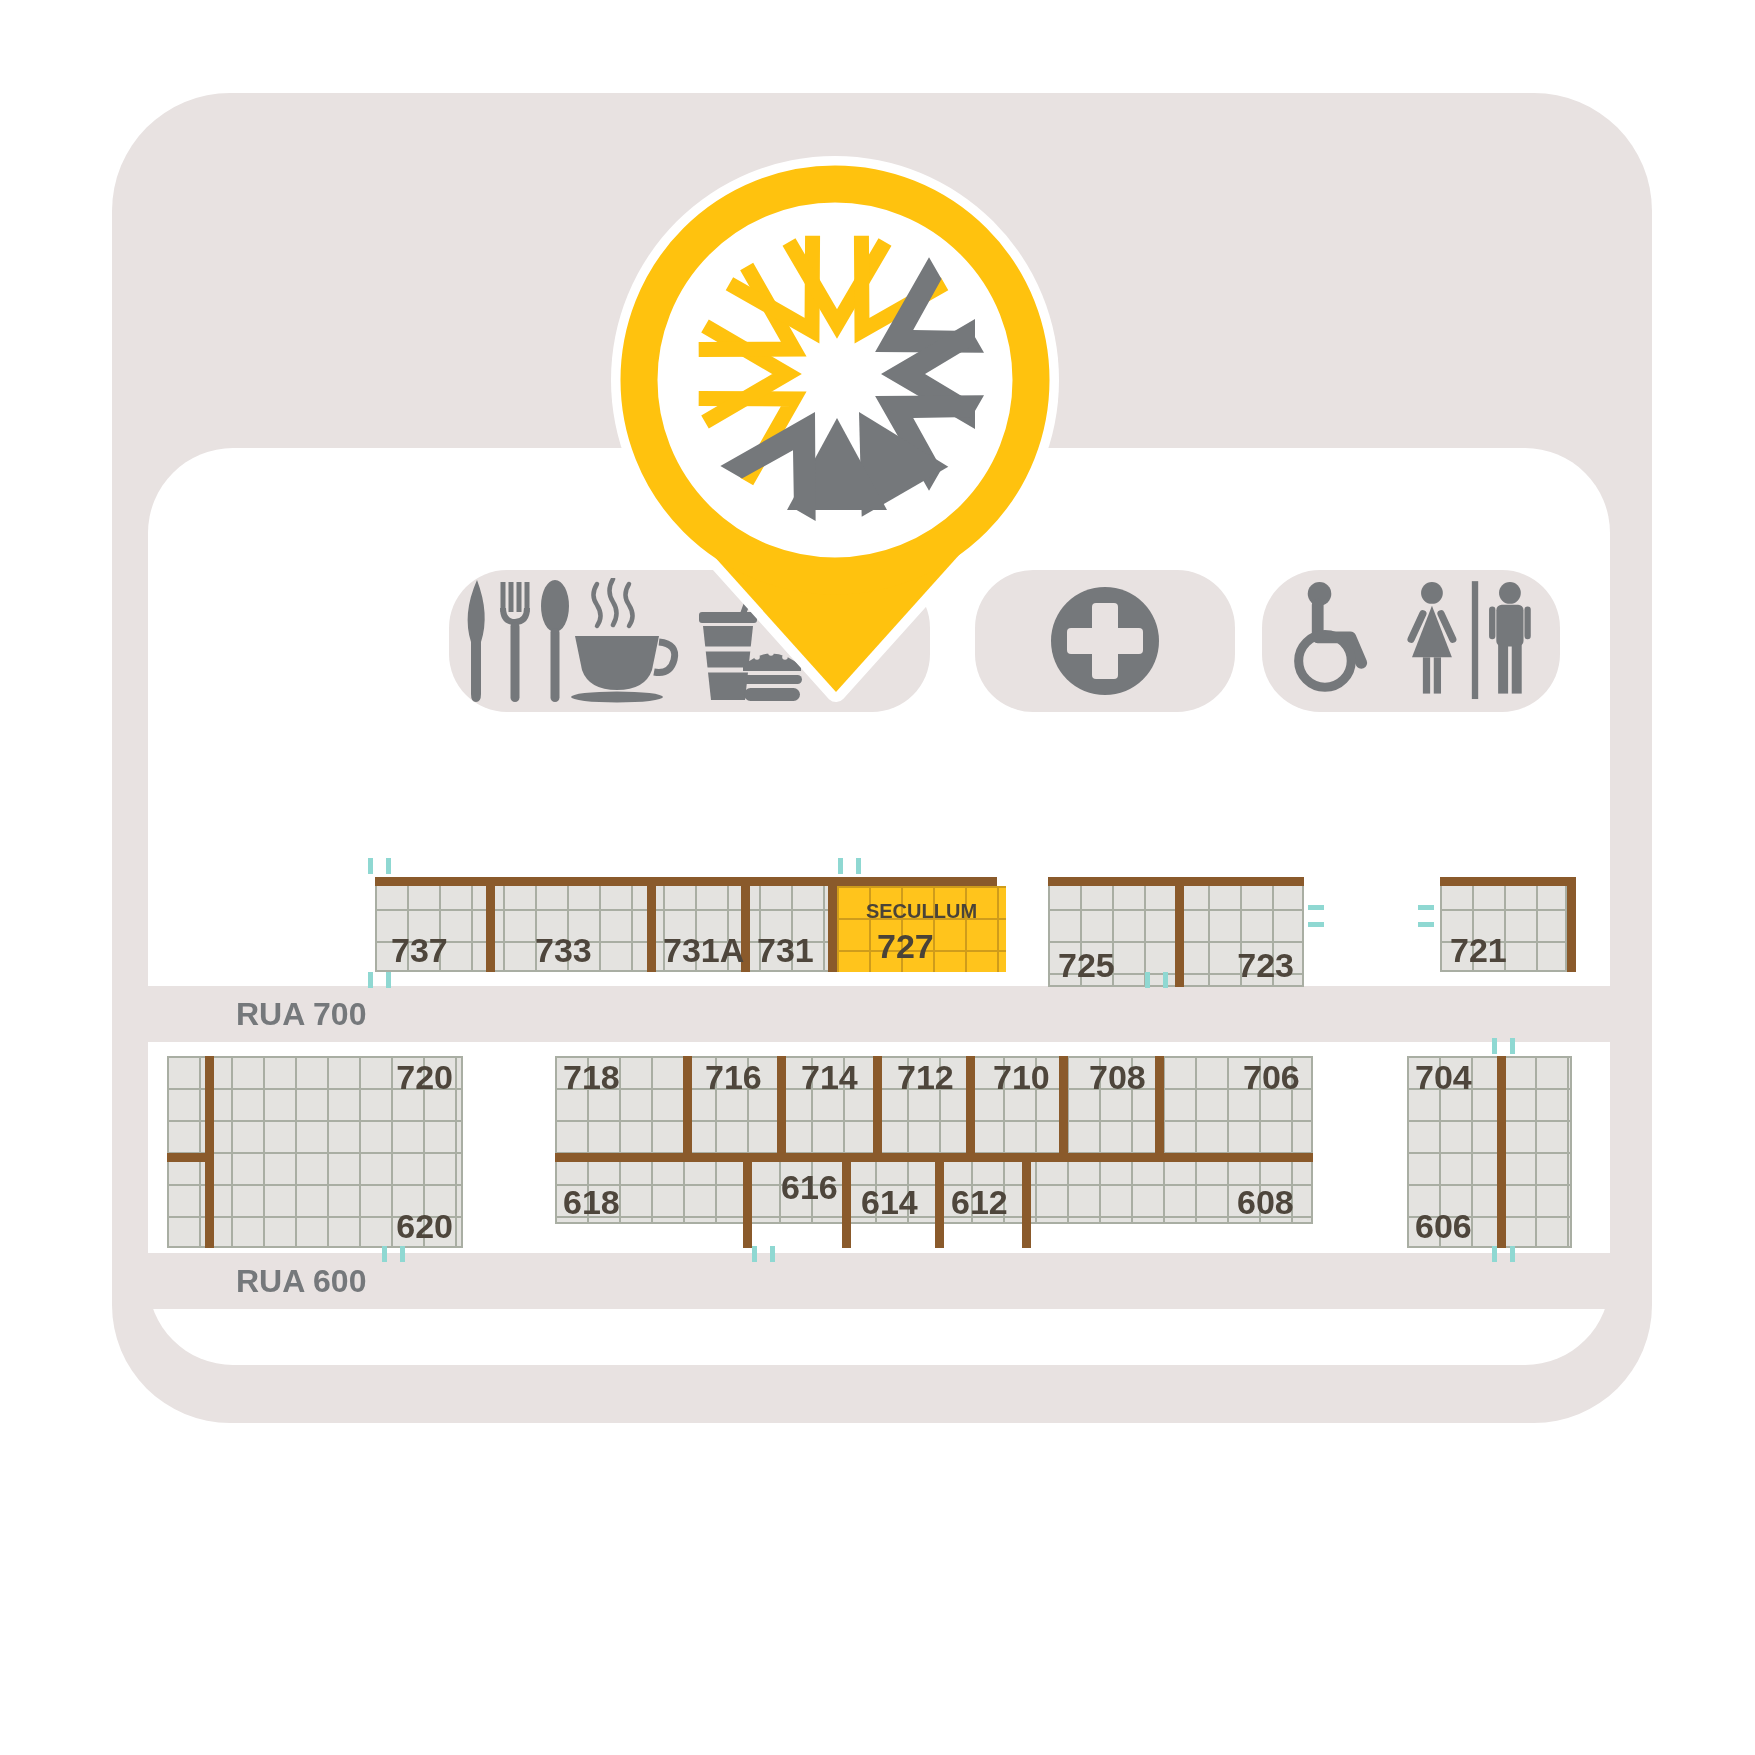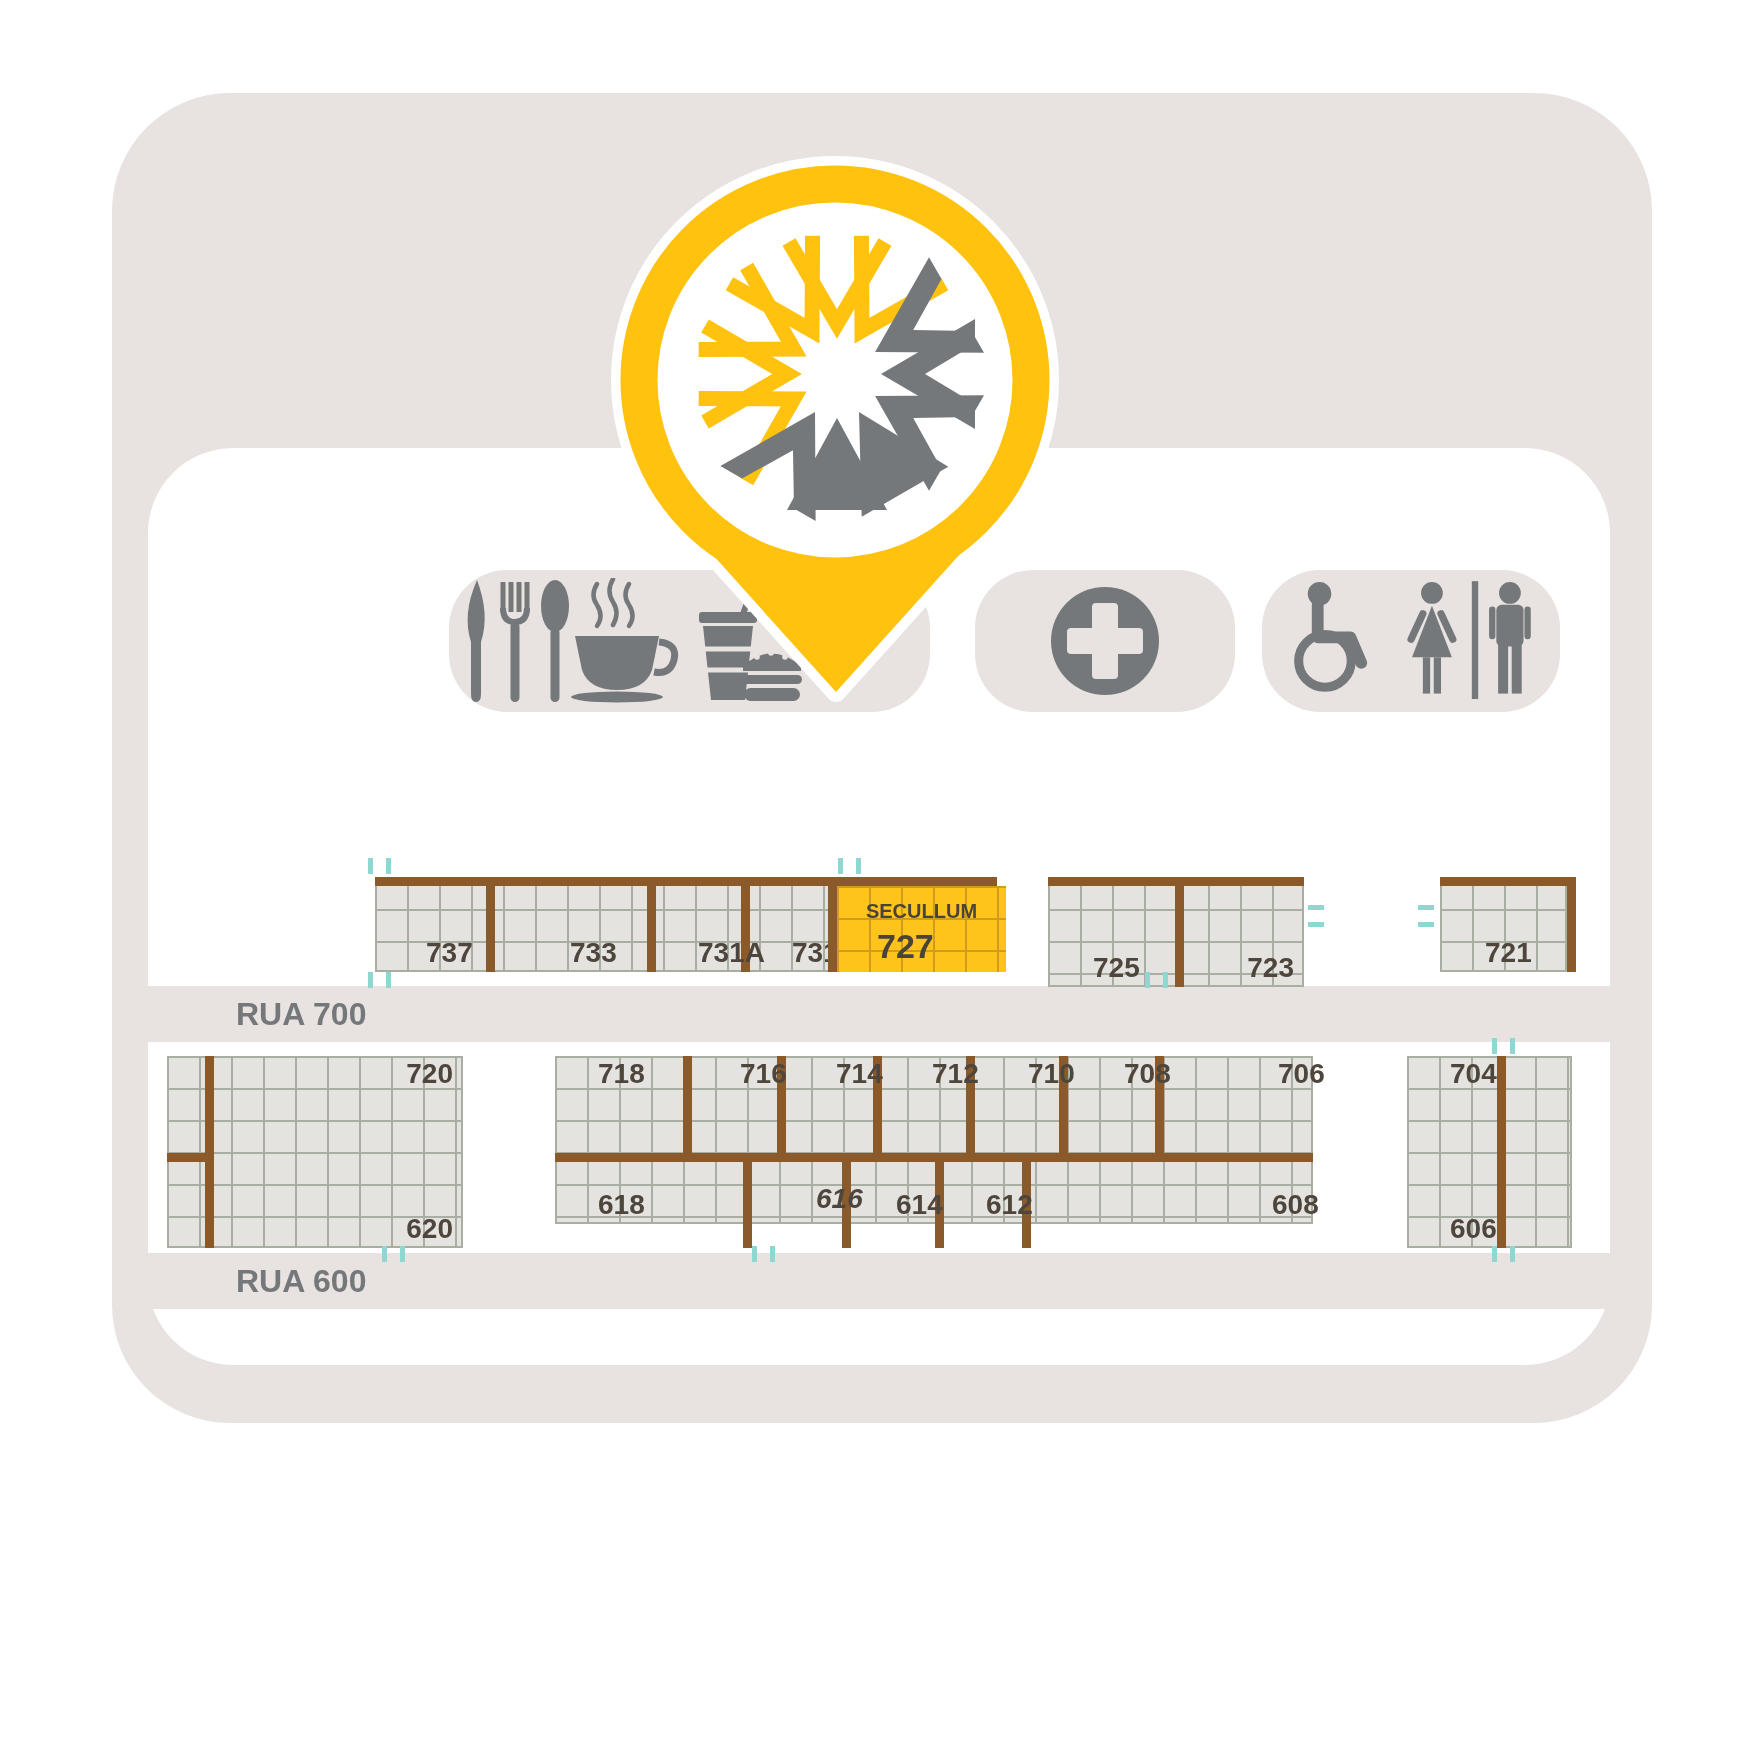--- a/index.html
+++ b/index.html
@@ -20,21 +20,21 @@
   .abox{background:#e8e2e1;border-radius:58px;}
 
   
   .block{position:absolute;background-color:#e4e3e0;
          background-image:linear-gradient(#a9aea3 2px, transparent 2px),
                           linear-gradient(90deg,#a9aea3 2px, transparent 2px);
          background-size:32px 32px;box-shadow:inset 0 0 0 2px #a9aea3;}
   .brown-top{position:absolute;left:0;right:0;top:0;height:9px;background:#8a5a2b;}
   .bdiv{position:absolute;width:9px;background:#8a5a2b;}
   .bh{position:absolute;height:9px;background:#8a5a2b;}
-  .bnum{position:absolute;color:#4e463c;font-weight:bold;font-size:28px;line-height:1;margin-left:35px;}
+  .bnum{position:absolute;color:#4e463c;font-weight:bold;font-size:34px;line-height:1;}
   .hl-booth{position:absolute;background-color:#ffc41c;border-left:9px solid #8a5a2b;
             background-image:linear-gradient(#cf9c1b 2px, transparent 2px),
                              linear-gradient(90deg,#cf9c1b 2px, transparent 2px);
             background-size:32px 32px;}
   .hl-name{position:absolute;left:0;right:0;top:14px;text-align:center;
            color:#4a4338;font-weight:bold;font-size:20px;}
   .hl-num{position:absolute;left:40px;bottom:6px;color:#4a4338;font-weight:bold;font-size:34px;}
 
   .tick{position:absolute;width:5px;height:16px;background:#8fd8d2;}
   .tick-h{position:absolute;width:16px;height:5px;background:#8fd8d2;}
@@ -174,21 +174,21 @@
     <div class="bdiv" style="left:380px;top:97px;height:95px;"></div>
     <div class="bdiv" style="left:467px;top:97px;height:95px;"></div>
     <span class="bnum" style="left:8px;top:4px;">718</span>
     <span class="bnum" style="left:150px;top:4px;">716</span>
     <span class="bnum" style="left:246px;top:4px;">714</span>
     <span class="bnum" style="left:342px;top:4px;">712</span>
     <span class="bnum" style="left:438px;top:4px;">710</span>
     <span class="bnum" style="left:534px;top:4px;">708</span>
     <span class="bnum" style="left:688px;top:4px;">706</span>
     <span class="bnum" style="left:8px;bottom:5px;">618</span>
-    <span class="bnum" style="left:226px;bottom:11px;font-style:italic;">616</span>
+    <span class="bnum" style="left:226px;bottom:20px;">616</span>
     <span class="bnum" style="left:306px;bottom:5px;">614</span>
     <span class="bnum" style="left:396px;bottom:5px;">612</span>
     <span class="bnum" style="left:682px;bottom:5px;">608</span>
   </div>
 
   <div class="block" style="left:1407px;top:1056px;width:165px;height:192px;">
     <div class="bdiv" style="left:90px;top:0;bottom:0;"></div>
     <span class="bnum" style="left:8px;top:4px;">704</span>
     <span class="bnum" style="left:8px;bottom:5px;">606</span>
   </div>

